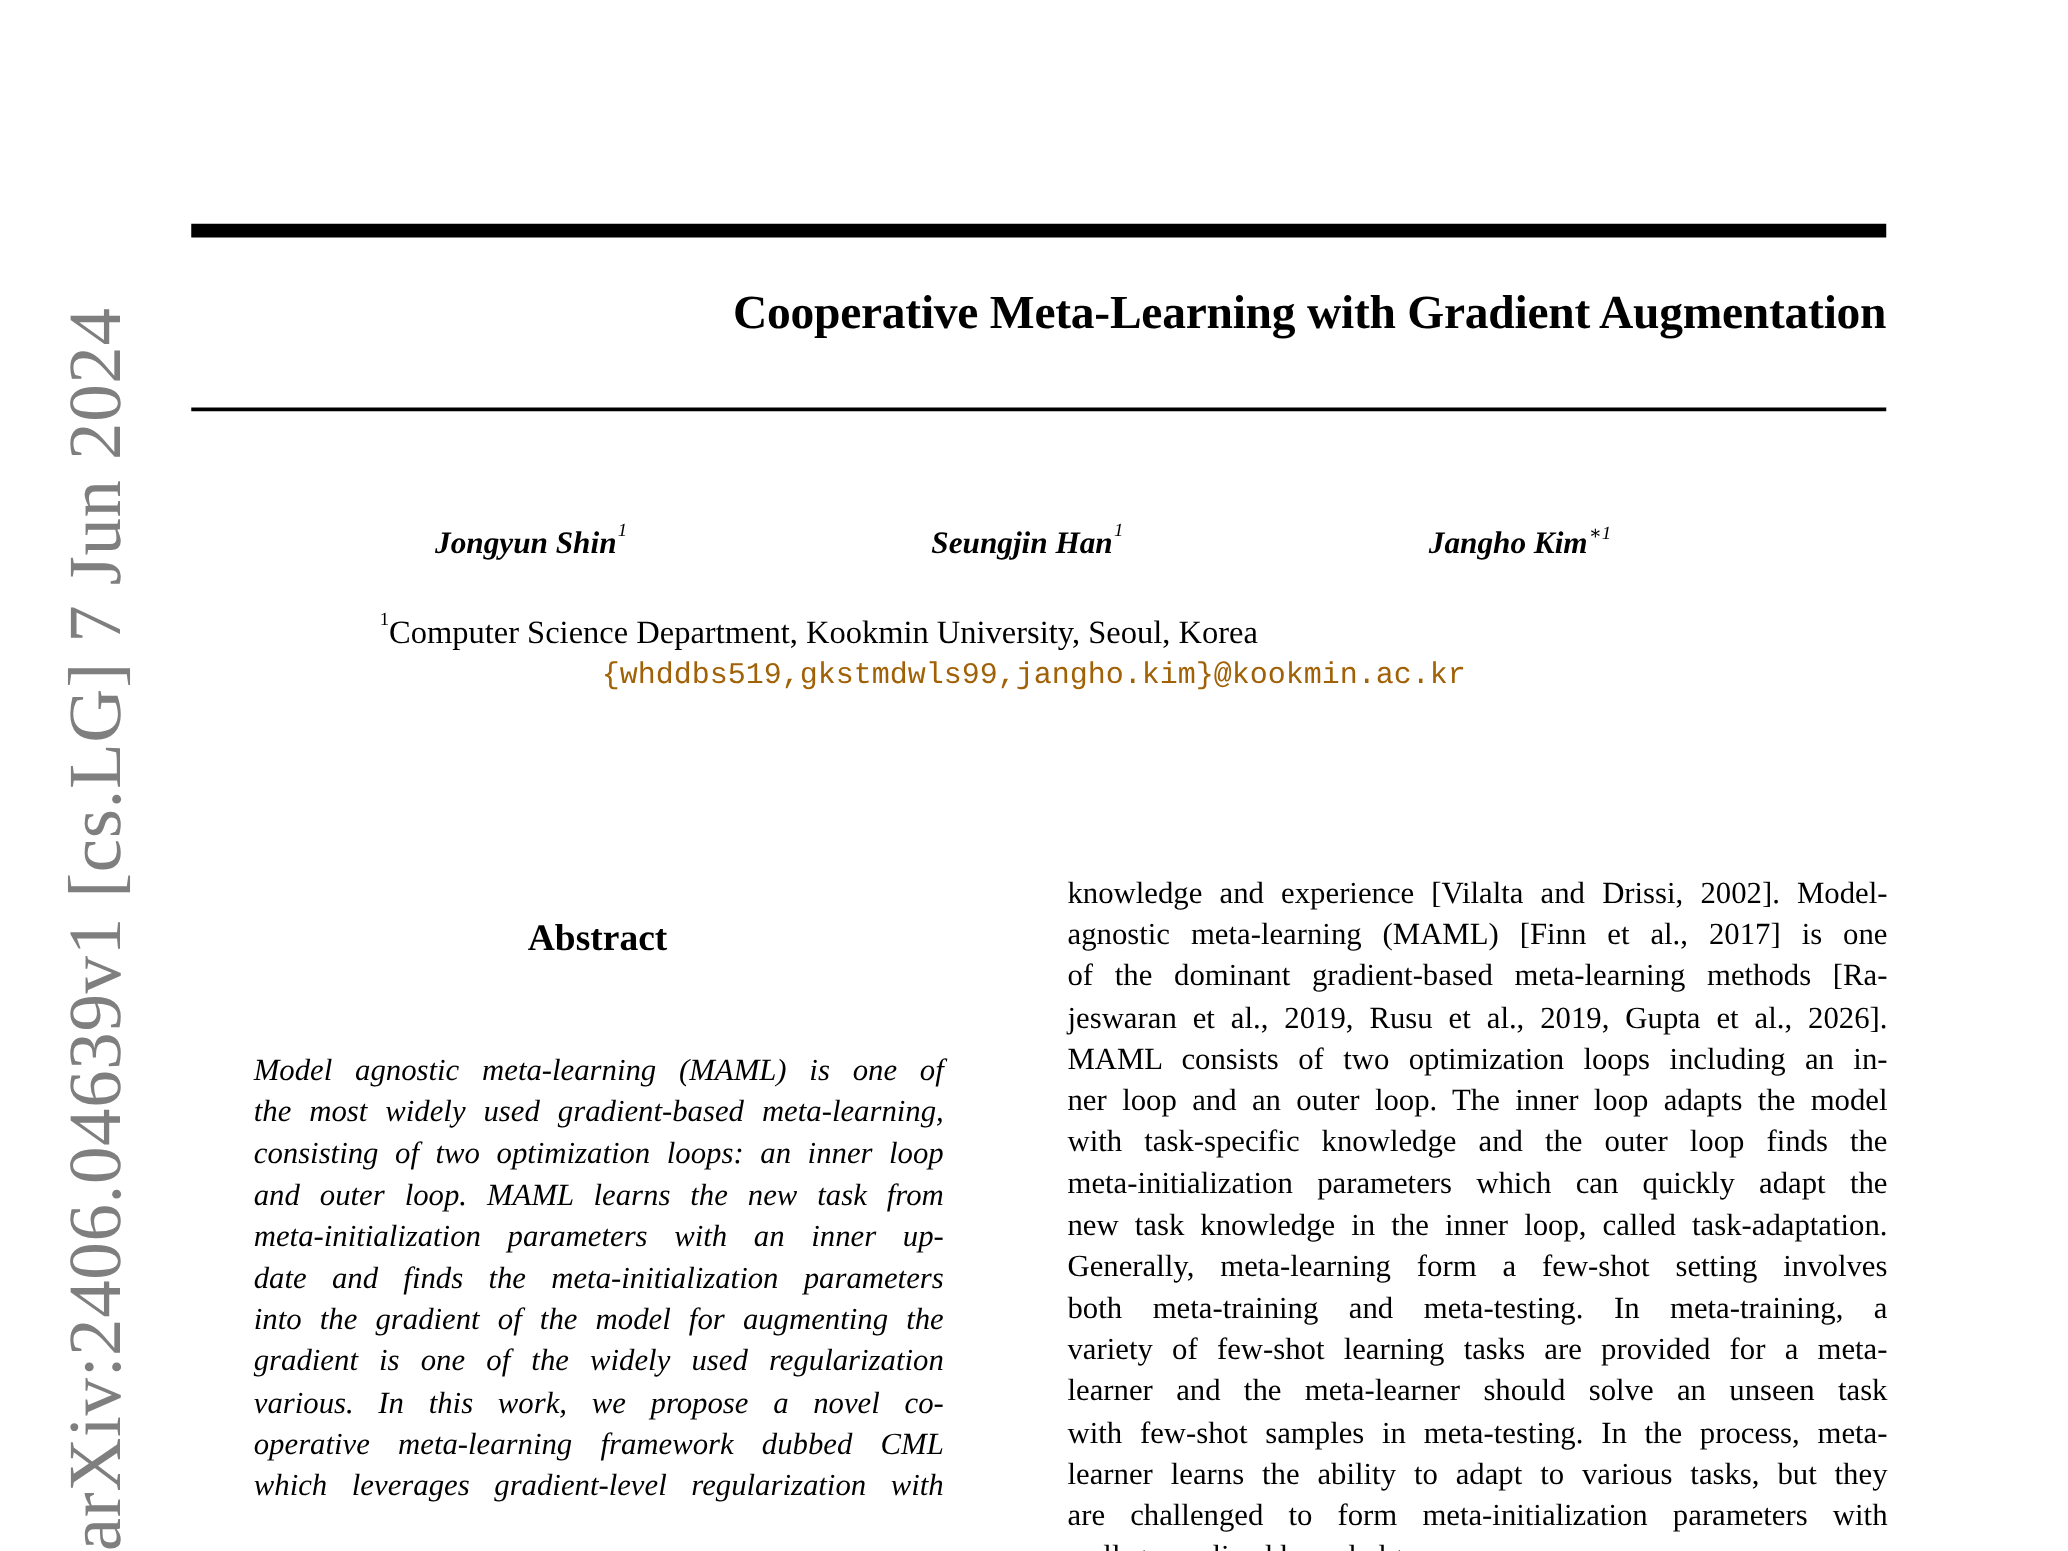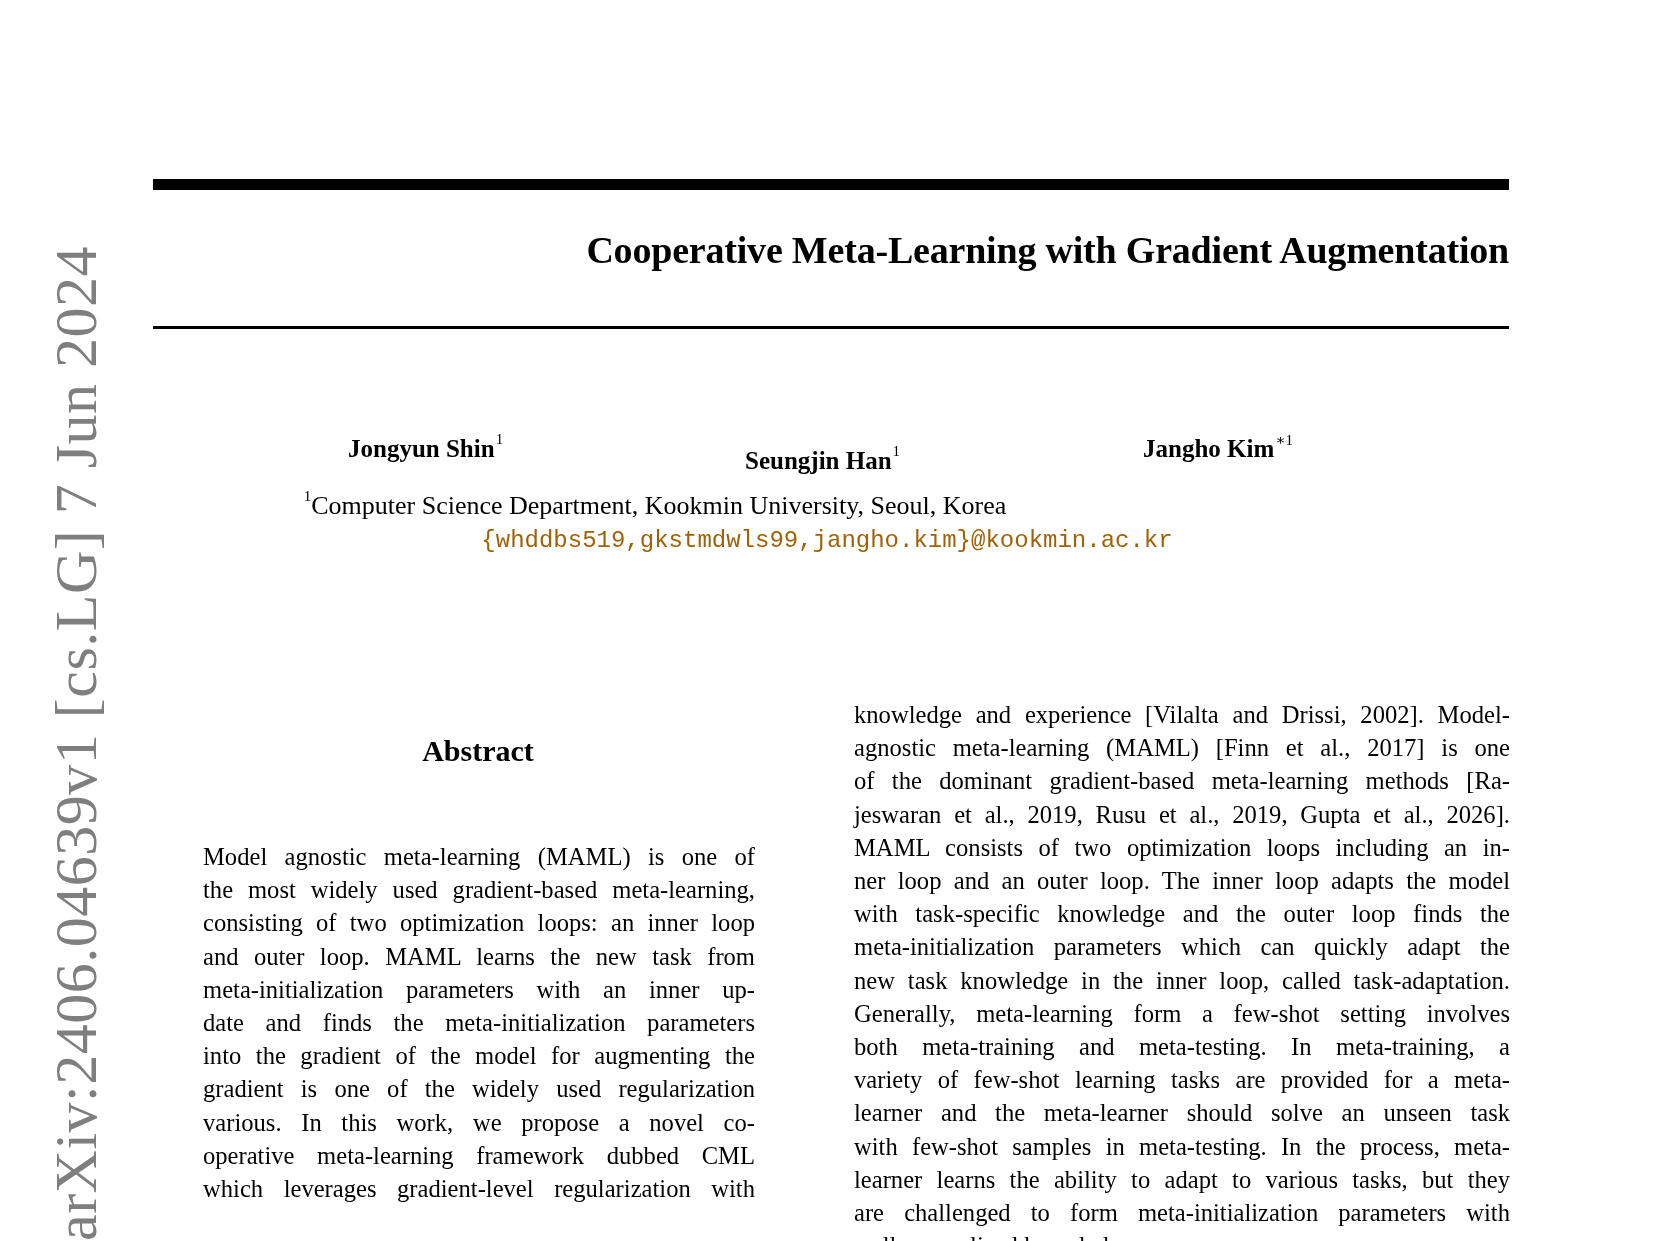--- a/index.html
+++ b/index.html
@@ -2,52 +2,52 @@
 <html><head>
   <meta charset="utf-8">
   <style>
     html, body { margin: 0; padding: 0; background: #ffffff; }
     body { width: 1654px; height: 1241px; position: relative; overflow: hidden;
       font-family: "Liberation Serif", "DejaVu Serif", serif; color: #000; }
     .thick-rule { position: absolute; left: 153px; top: 179px; width: 1356px; height: 11px; background: #000; }
     .thin-rule { position: absolute; left: 153px; top: 326px; width: 1356px; height: 3px; background: #000; }
     .title { position: absolute; left: 153px; top: 228px; width: 1356px; text-align: right;
       font-weight: bold; font-size: 38px; letter-spacing: -0.2px; }
-    .authors { position: absolute; top: 435px; left: 0; width: 1530px; height: 40px; }
+    .authors { position: absolute; top: 421px; left: 0; width: 1530px; height: 40px; font-style: italic; }
     .author { position: absolute; font-weight: bold; font-size: 25px; white-space: nowrap; }
     .author sup { font-weight: normal; font-size: 15px; vertical-align: top; position: relative; top: -4px; margin-left: 1px; }
     .affil { position: absolute; top: 491px; left: 0; width: 1310px; text-align: center; font-size: 26px; }
     .affil sup { font-size: 15px; vertical-align: top; position: relative; top: -3px; }
     .email { position: absolute; top: 527px; left: 0; width: 1654px; text-align: center;
       font-family: "Liberation Mono", "DejaVu Sans Mono", monospace; font-size: 24px; color: #a16207; }
     .arxiv-stamp { position: absolute; left: 46px; top: 1241px; transform-origin: 0 0; transform: rotate(-90deg);
       font-size: 60px; color: #7f7f7f; white-space: nowrap; letter-spacing: 0.5px; line-height: 1; }
     .abstract-heading { position: absolute; left: 203px; width: 550px; top: 734px; text-align: center;
       font-weight: bold; font-size: 30px; }
     .col { position: absolute; font-size: 24.6px; line-height: 33.2px; }
     .col .line { display: block; white-space: nowrap; text-align: justify; text-align-last: justify; }
     .col .line.last { text-align-last: left; }
-    .abstract-body { left: 203px; top: 840px; width: 552px; }
+    .abstract-body { left: 203px; top: 840px; width: 552px; font-style: italic; }
     .right-col { left: 854px; top: 698px; width: 656px; }
     .clip { position: absolute; left: 0; top: 0; width: 1654px; height: 1241px; overflow: hidden; }
   </style>
 </head>
 <body>
 
 <div class="clip">
 
   <div class="arxiv-stamp">arXiv:2406.04639v1  [cs.LG]  7 Jun 2024</div>
 
   <div class="thick-rule"></div>
   <div class="title">Cooperative Meta-Learning with Gradient Augmentation</div>
   <div class="thin-rule"></div>
 
   <div class="authors">
     <span class="author" style="left:348px;"><span>Jongyun Shin</span><sup>1</sup></span>
-    <span class="author" style="left:745px;margin-top:12px;"><span>Seungjin Han</span><sup>1</sup></span>
+    <span class="author" style="left:745px;"><span>Seungjin Han</span><sup>1</sup></span>
     <span class="author" style="left:1143px;"><span>Jangho Kim</span><sup>∗1</sup></span>
   </div>
 
   <div class="affil"><sup>1</sup><span>Computer Science Department, Kookmin University, Seoul, Korea</span></div>
   <div class="email">{whddbs519,gkstmdwls99,jangho.kim}@kookmin.ac.kr</div>
 
   <div class="abstract-heading">Abstract</div>
 
   <div class="col abstract-body">
     <span class="line">Model agnostic meta-learning (MAML) is one of</span>

